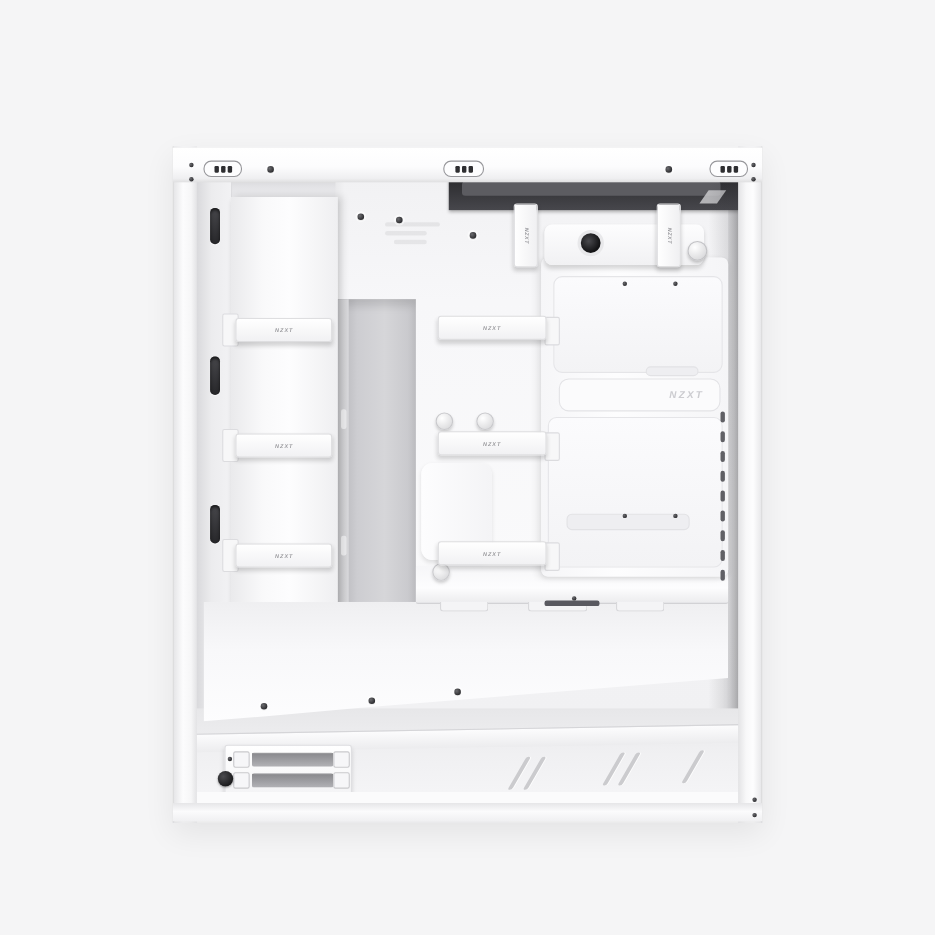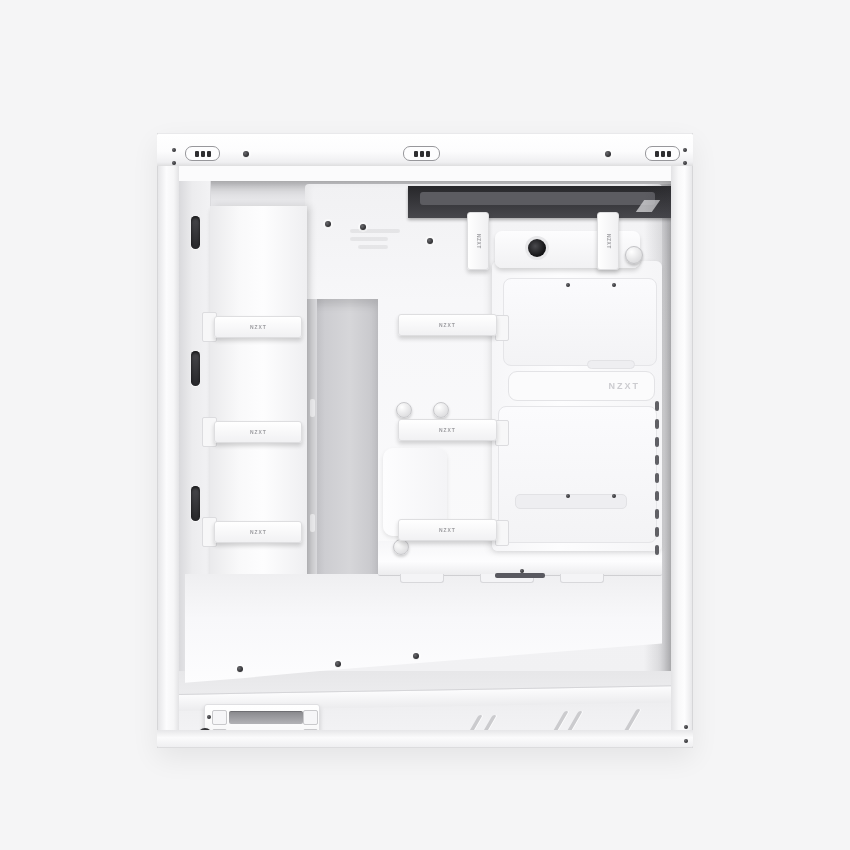--- a/index.html
+++ b/index.html
@@ -27,23 +27,23 @@
   
   .slotvent{height:13px;border:1px solid #97979b;border-radius:7px;background:#fdfdfe;
     display:flex;align-items:center;justify-content:center;gap:2px;z-index:6;}
   .slotvent i{display:block;width:4px;height:6px;background:#2e2e31;border-radius:1px;}
   
   .screw{width:6px;height:6px;border-radius:50%;z-index:9;
     background:radial-gradient(circle at 35% 35%,#6a6a6e,#2e2e31 70%);
     box-shadow:0 0 0 2px rgba(255,255,255,0.55),0 1px 1px rgba(0,0,0,0.15);}
   .screw.sm{width:4px;height:4px;box-shadow:none;}
   
-  .interior{left:21px;top:48px;width:494px;height:566px;overflow:hidden;z-index:1;
+  .interior{left:21px;top:21px;width:494px;height:566px;overflow:hidden;z-index:1;
     background:linear-gradient(180deg,#e4e4e7 0%,#eeeef0 18%,#f3f3f5 60%,#f0f0f2 100%);
-    box-shadow:inset 0 7px 12px rgba(0,0,0,0.20),inset 5px 0 9px rgba(0,0,0,0.07),inset -6px 0 10px rgba(0,0,0,0.12);}
+    box-shadow:inset 0 7px 12px rgba(0,0,0,0.20),inset 5px 0 9px rgba(0,0,0,0.07),inset -6px 0 10px rgba(0,0,0,0.12);font-style:italic;}
   .left-wall{left:0;top:0;width:32px;height:566px;
     background:linear-gradient(90deg,#d8d8db 0%,#ececee 45%,#f2f2f4 100%);
     border-right:1px solid #dcdcdf;}
   .wallslot{left:13px;width:9px;border-radius:5px;
     background:linear-gradient(180deg,#47474b,#27272a);
     box-shadow:inset 0 2px 3px rgba(0,0,0,0.7),0 1px 1px rgba(255,255,255,0.6);}
   .mobo-tray{left:127px;top:3px;width:357px;height:392px;border-radius:4px;
     background:linear-gradient(180deg,#f1f1f3 0%,#f7f7f9 30%,#fafafb 100%);
     box-shadow:inset 4px 0 6px rgba(0,0,0,0.04);}
   .dark-band{left:230px;top:5px;width:264px;height:32px;

